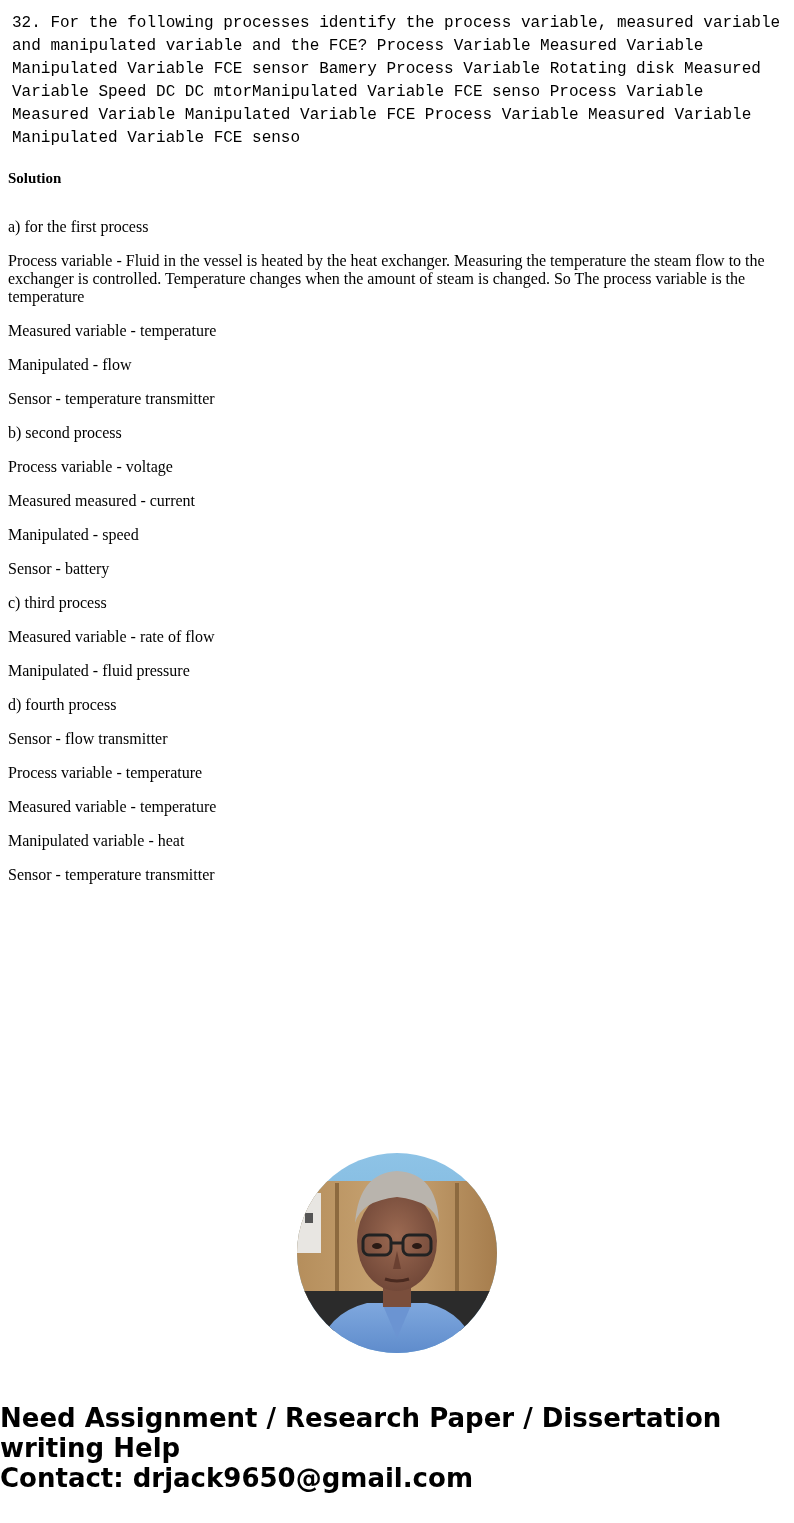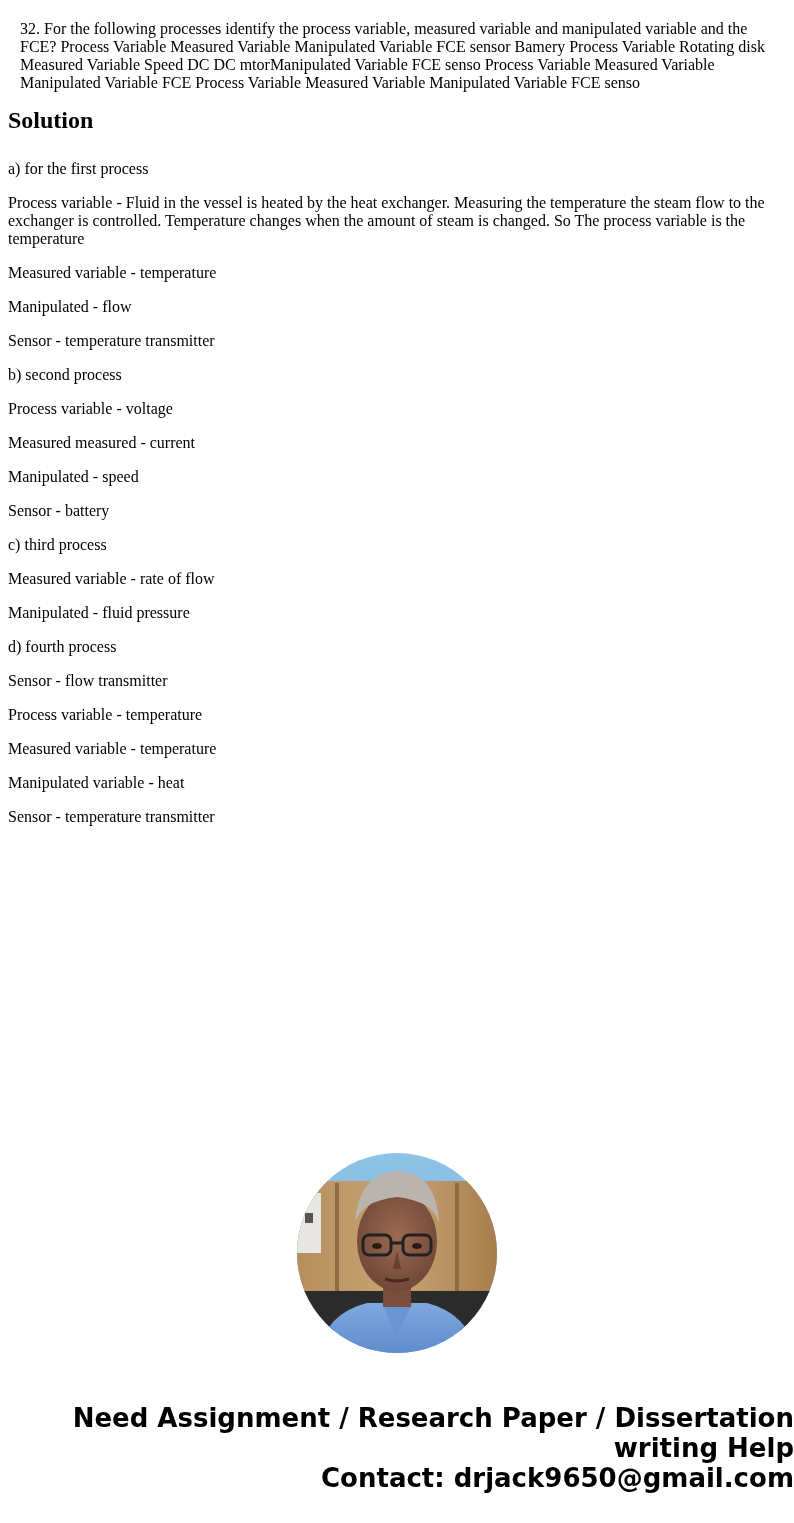--- a/index.html
+++ b/index.html
@@ -13,25 +13,26 @@
   }
   .content {
     position: absolute;
     left: 8px;
     top: 8px;
     width: 778px;
     font-size: 16px;
     line-height: 18px;
   }
   .question {
-    margin: 12px;
-    line-height: 18px;
+    margin: 4px;
+    line-height: 23px;
+    font-family: Liberation Mono, monospace;
   }
   .solution-title {
-    font-size: 24px;
+    font-size: 15px;
     font-weight: bold;
     margin: 18px 0 0 0;
     line-height: 21px;
   }
   .para {
     margin: 16px 0 0 0;
     line-height: 18px;
   }
   .para.first { margin-top: 29px; }
   .avatar-wrap {
@@ -42,21 +43,21 @@
     height: 200px;
     border-radius: 50%;
     overflow: hidden;
   }
   .avatar-wrap svg { display: block; }
   .footer {
     position: absolute;
     left: 0;
     top: 1403px;
     width: 794px;
-    text-align: right;
+    text-align: left;
     font-family: "DejaVu Sans", sans-serif;
     font-weight: bold;
     font-size: 26px;
     line-height: 30px;
     color: #000000;
   }
   .footer div { white-space: nowrap; }
 </style>
 </head>
 <body>

